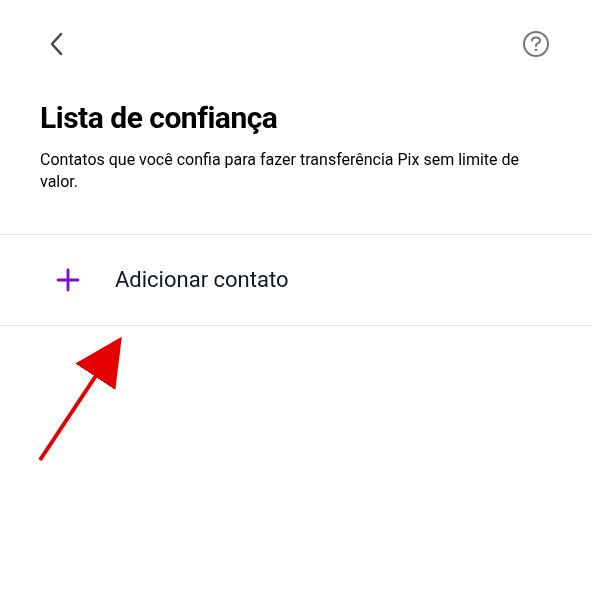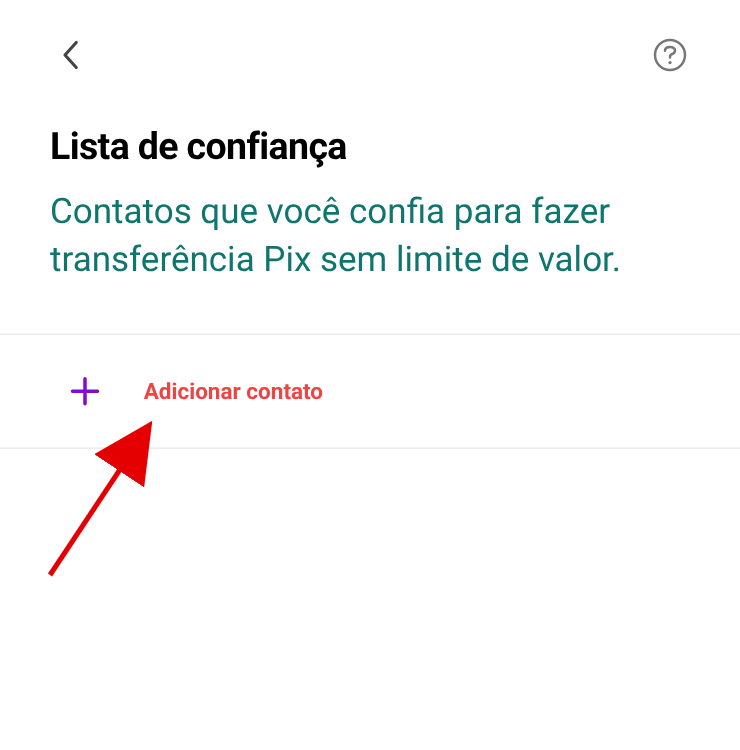--- a/index.html
+++ b/index.html
@@ -41,22 +41,22 @@
       padding: 30px 40px 40px 40px;
     }
     .page-title {
       font-size: 30px;
       font-weight: 700;
       color: #000000;
       margin-bottom: 14px;
       letter-spacing: -0.5px;
     }
     .page-subtitle {
-      font-size: 28px;
-      color: #0f766e;
+      font-size: 16px;
+      color: #000000;
       line-height: 1.4;
       font-weight: 400;
     }
     .divider {
       height: 1px;
       background: #e8e8e8;
       width: 100%;
     }
     .add-contact-row {
       display: flex;
@@ -65,23 +65,23 @@
       gap: 34px;
       cursor: pointer;
     }
     .plus-icon {
       display: flex;
       align-items: center;
       justify-content: center;
       margin-left: 15px;
     }
     .add-contact-label {
-      font-size: 18px;
-      font-weight: 700;
-      color: #ef4444;
+      font-size: 22px;
+      font-weight: 400;
+      color: #0f172a;
     }
     .arrow-annotation {
       position: absolute;
       left: 25px;
       top: 335px;
       pointer-events: none;
     }
   </style>
 </head>
 <body>

